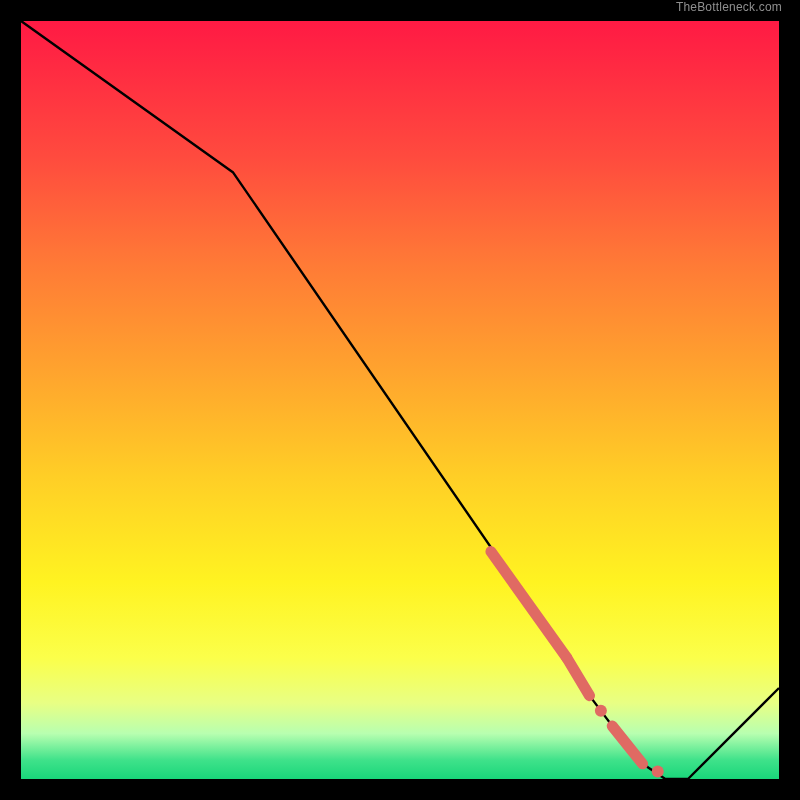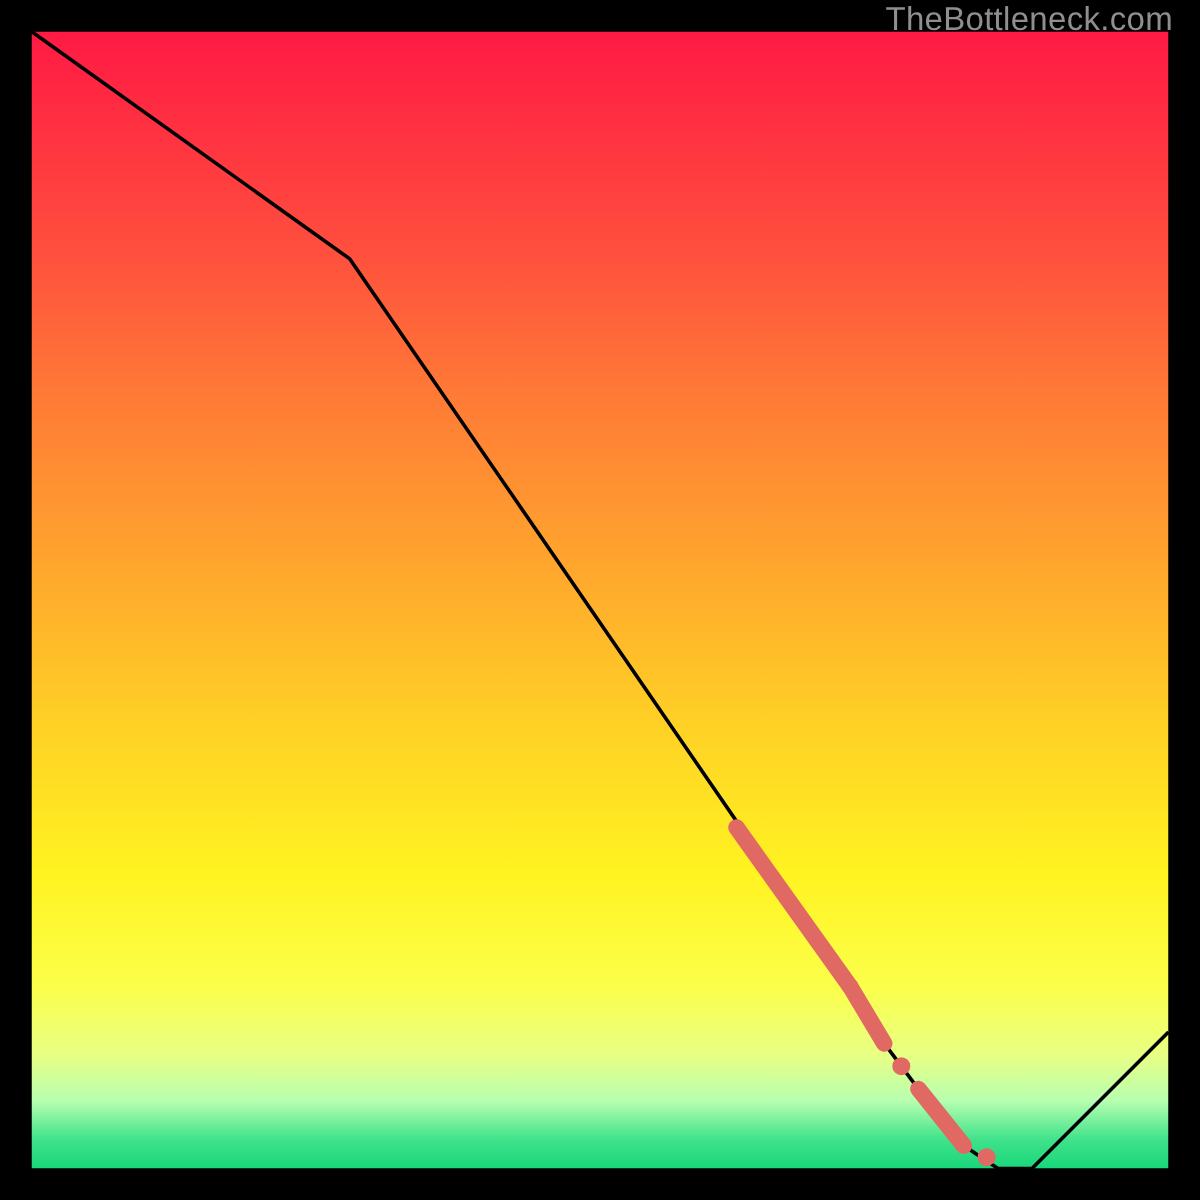--- a/index.html
+++ b/index.html
@@ -50,21 +50,21 @@
     height: 762px;
     border: 2px solid #000;
     box-sizing: border-box;
     pointer-events: none;
   }
   .watermark {
     position: absolute;
     top: 0px;
     right: 18px;
     color: #8f8f8f;
-    font-size: 22px;
+    font-size: 12px;
     font-weight: 500;
     letter-spacing: 0.2px;
     user-select: none;
   }
   svg.overlay {
     position: absolute;
     left: 21px;
     top: 21px;
     width: 758px;
     height: 758px;

